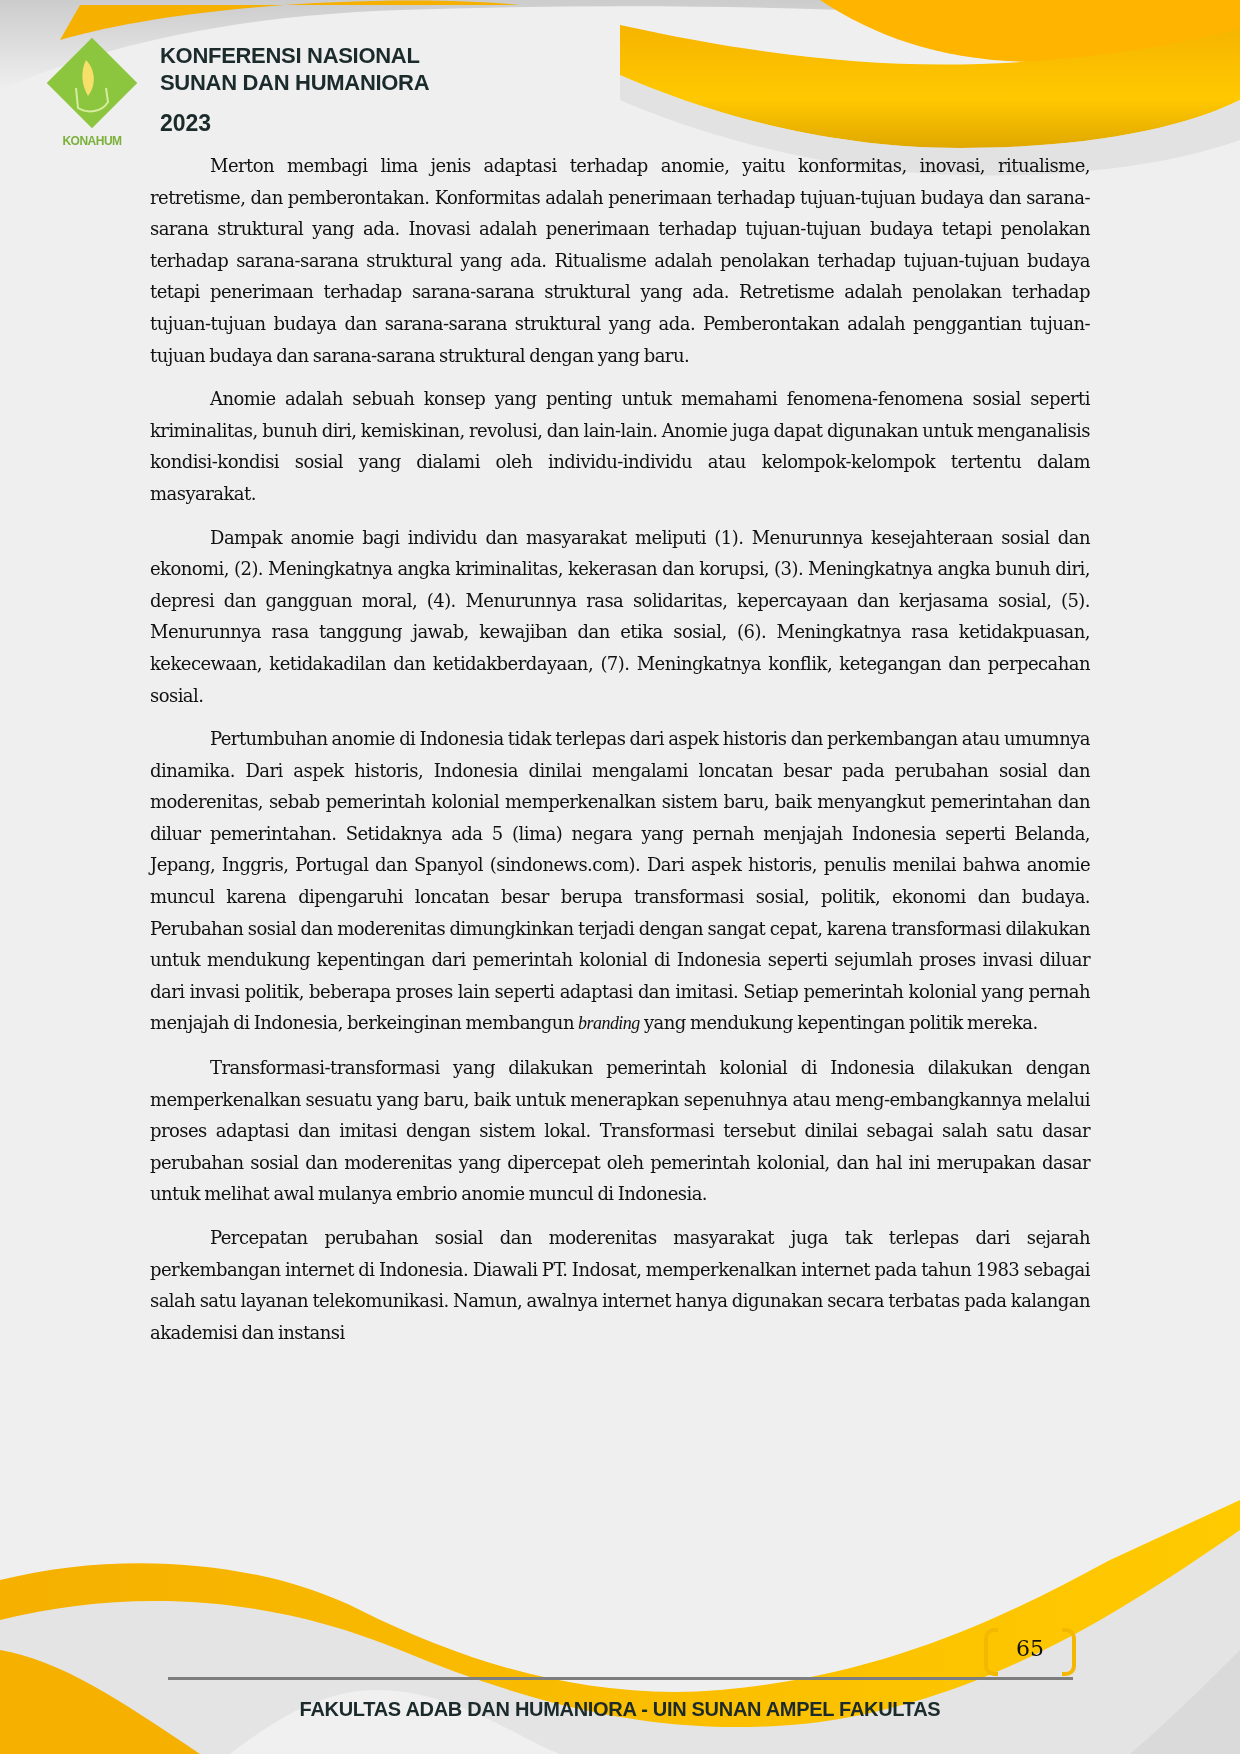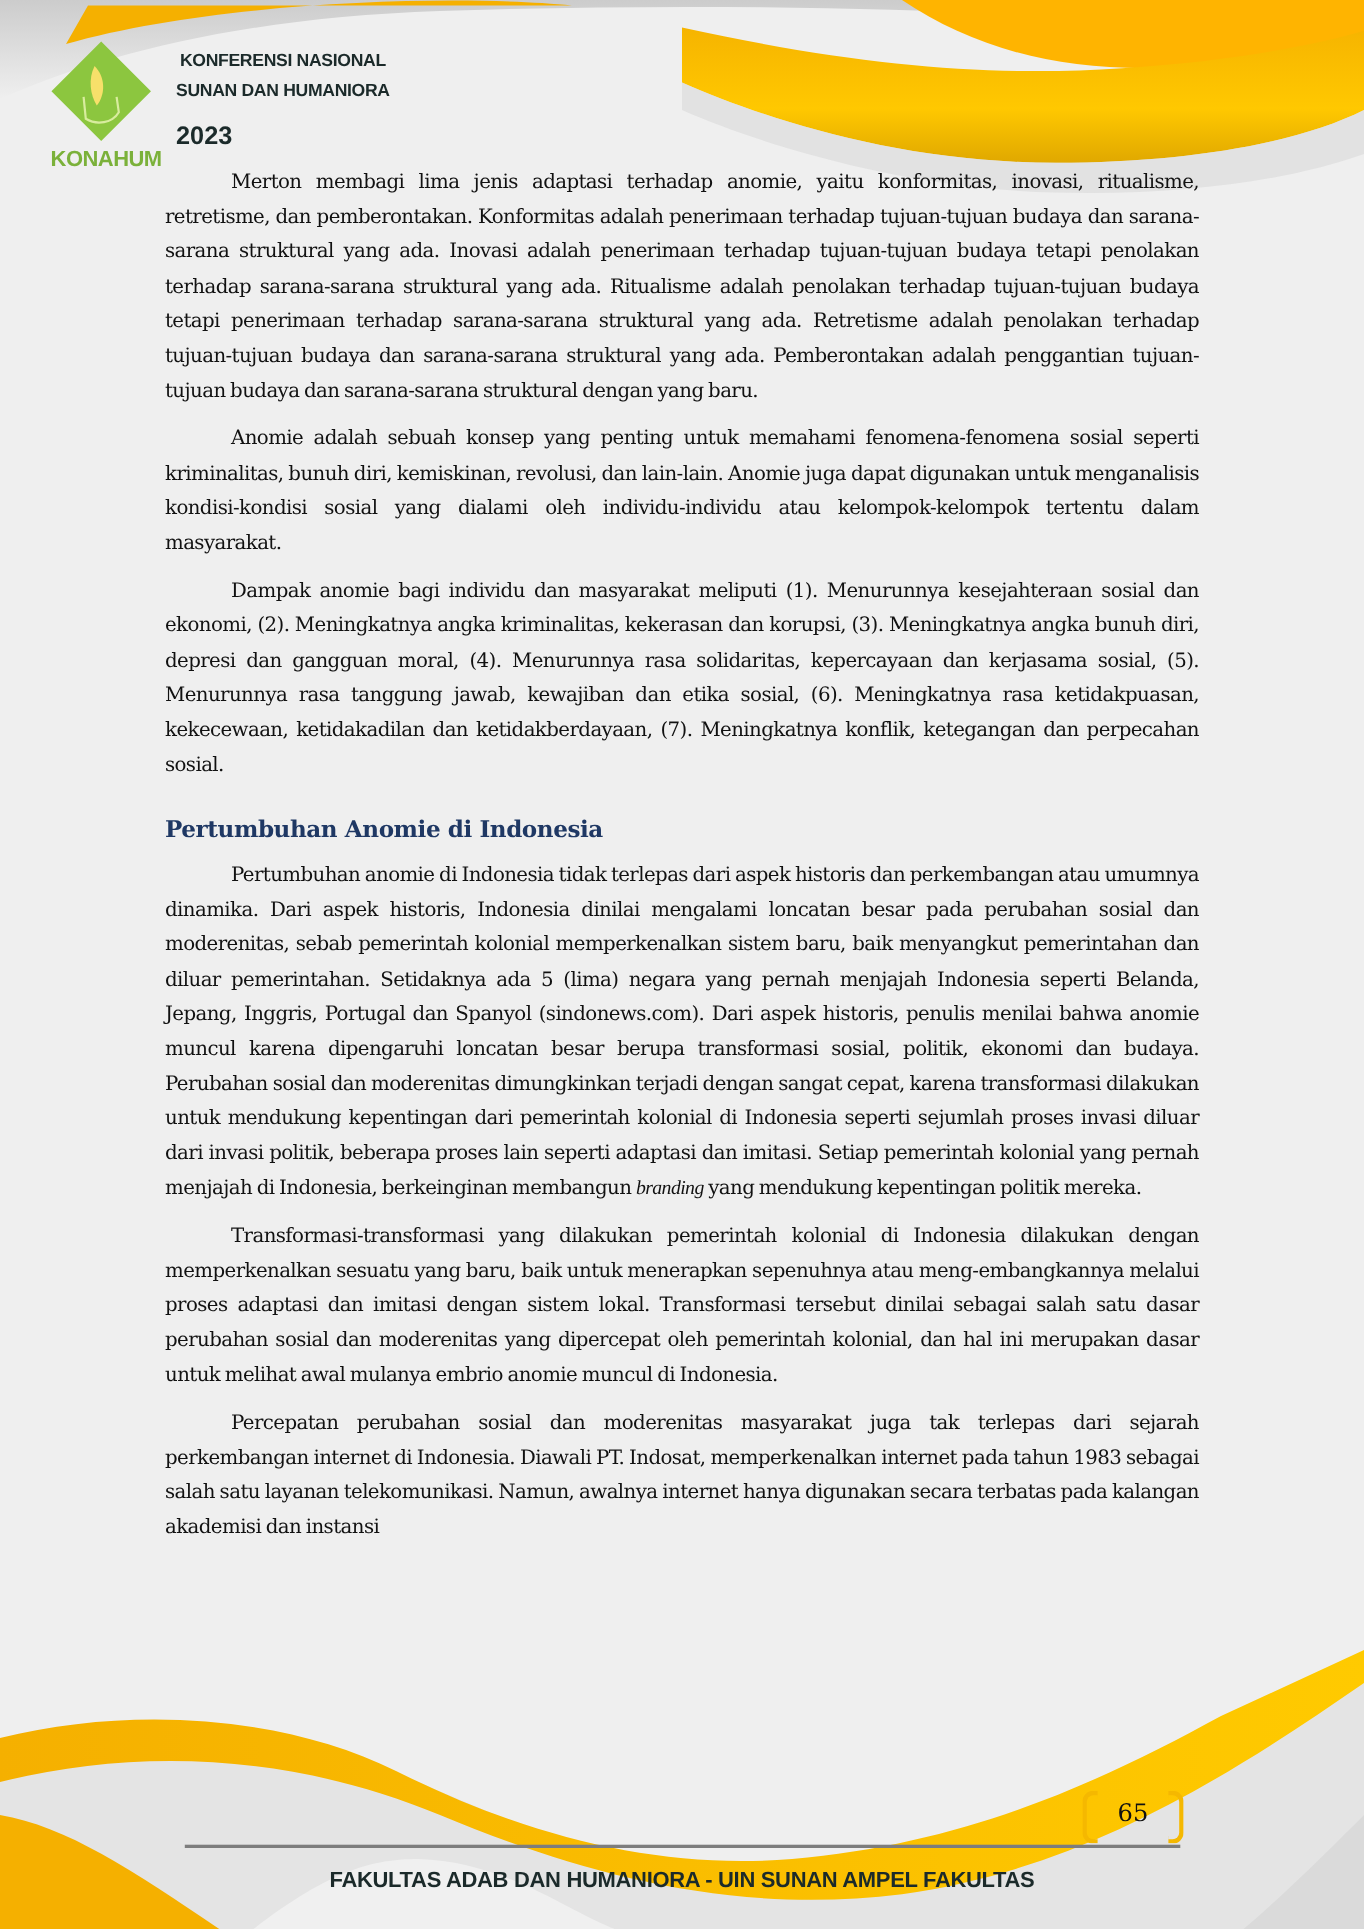--- a/index.html
+++ b/index.html
@@ -1,22 +1,22 @@
 <!DOCTYPE html>
 <html><head>
 <meta charset="utf-8">
 <style>
   html, body { margin:0; padding:0; }
   body { width:1240px; height:1754px; position:relative; overflow:hidden; background:#efefef; font-family:"DejaVu Serif", "Liberation Serif", serif; }
   .bg { position:absolute; inset:0; z-index:0; }
   .header { position:absolute; left:0; top:0; width:1240px; height:160px; z-index:2; }
   .logo { position:absolute; left:46px; top:44px; width:92px; height:108px; }
   .logo-diamond { position:absolute; left:7px; top:0; width:64px; height:64px; background:#8cc63f; transform:rotate(45deg); transform-origin:center; margin-left:7px; margin-top:7px; }
-  .logo-text { position:absolute; left:0; top:90px; width:92px; text-align:center; font-family:"Liberation Sans", sans-serif; font-weight:bold; font-size:20px; color:#7bb13a; letter-spacing:-0.5px; }
-  .conf-title { position:absolute; left:160px; top:42px; font-family:"Liberation Sans", sans-serif; font-weight:bold; font-size:16px; line-height:27px; color:#1b2a2a; letter-spacing:-0.3px;text-align:center; }
+  .logo-text { position:absolute; left:0; top:90px; width:92px; text-align:center; font-family:"Liberation Sans", sans-serif; font-weight:bold; font-size:12px; color:#7bb13a; letter-spacing:-0.5px; }
+  .conf-title { position:absolute; left:160px; top:42px; font-family:"Liberation Sans", sans-serif; font-weight:bold; font-size:22px; line-height:27px; color:#1b2a2a; letter-spacing:-0.3px; }
   .conf-year { position:absolute; left:160px; top:110px; font-family:"Liberation Sans", sans-serif; font-weight:bold; font-size:23px; color:#1b2a2a; }
   .content { position:absolute; left:150px; top:150px; width:940px; z-index:3; color:#111; }
   .para { font-size:18px; line-height:31.6px; text-align:justify; text-indent:60px; margin:0 0 12px 0; letter-spacing:-0.55px; word-spacing:-1px; }
   .heading { font-weight:bold; color:#1f3864; font-size:21px; margin:30px 0 14px 0; letter-spacing:-0.4px; }
   em { font-style:italic;font-family:Liberation Serif, serif; }
   .page-num { position:absolute; left:984px; top:1628px; width:92px; height:42px; z-index:3; }
   .bracket-l, .bracket-r { position:absolute; top:0; width:10px; height:40px; border:4px solid #f5b800; }
   .bracket-l { left:0; border-right:none; border-radius:10px 0 0 10px; }
   .bracket-r { right:0; border-left:none; border-radius:0 10px 10px 0; }
   .page-num-text { position:absolute; left:0; right:0; top:8px; text-align:center; font-size:22px; color:#111; }
@@ -70,21 +70,20 @@
     <div>KONFERENSI NASIONAL</div>
     <div>SUNAN DAN HUMANIORA</div>
   </div>
   <div class="conf-year">2023</div>
 </div>
 
 <div class="content">
   <p class="para">Merton membagi lima jenis adaptasi terhadap anomie, yaitu konformitas, inovasi, ritualisme, retretisme, dan pemberontakan. Konformitas adalah penerimaan terhadap tujuan-tujuan budaya dan sarana-sarana struktural yang ada. Inovasi adalah penerimaan terhadap tujuan-tujuan budaya tetapi penolakan terhadap sarana-sarana struktural yang ada. Ritualisme adalah penolakan terhadap tujuan-tujuan budaya tetapi penerimaan terhadap sarana-sarana struktural yang ada. Retretisme adalah penolakan terhadap tujuan-tujuan budaya dan sarana-sarana struktural yang ada. Pemberontakan adalah penggantian tujuan-tujuan budaya dan sarana-sarana struktural dengan yang baru.</p>
   <p class="para">Anomie adalah sebuah konsep yang penting untuk memahami fenomena-fenomena sosial seperti kriminalitas, bunuh diri, kemiskinan, revolusi, dan lain-lain. Anomie juga dapat digunakan untuk menganalisis kondisi-kondisi sosial yang dialami oleh individu-individu atau kelompok-kelompok tertentu dalam masyarakat.</p>
   <p class="para">Dampak anomie bagi individu dan masyarakat meliputi (1). Menurunnya kesejahteraan sosial dan ekonomi, (2). Meningkatnya angka kriminalitas, kekerasan dan korupsi, (3). Meningkatnya angka bunuh diri, depresi dan gangguan moral, (4). Menurunnya rasa solidaritas, kepercayaan dan kerjasama sosial, (5). Menurunnya rasa tanggung jawab, kewajiban dan etika sosial, (6). Meningkatnya rasa ketidakpuasan, kekecewaan, ketidakadilan dan ketidakberdayaan, (7). Meningkatnya konflik, ketegangan dan perpecahan sosial.</p>
-  <h2 class="heading">Pertumbuhan Anomie di Indonesia</h2>
   <p class="para"><span>Pertumbuhan anomie di Indonesia tidak terlepas dari aspek historis dan perkembangan atau umumnya dinamika. Dari aspek historis, Indonesia dinilai mengalami loncatan besar pada perubahan sosial dan moderenitas, sebab pemerintah kolonial memperkenalkan sistem baru, baik menyangkut pemerintahan dan diluar pemerintahan. Setidaknya ada 5 (lima) negara yang pernah menjajah Indonesia seperti Belanda, Jepang, Inggris, Portugal dan Spanyol (sindonews.com). Dari aspek historis, penulis menilai bahwa anomie muncul karena dipengaruhi loncatan besar berupa transformasi sosial, politik, ekonomi dan budaya. Perubahan sosial dan moderenitas dimungkinkan terjadi dengan sangat cepat, karena transformasi dilakukan untuk mendukung kepentingan dari pemerintah kolonial di Indonesia seperti sejumlah proses invasi diluar dari invasi politik, beberapa proses lain seperti adaptasi dan imitasi. Setiap pemerintah kolonial yang pernah menjajah di Indonesia, berkeinginan membangun</span> <em>branding</em><span> yang mendukung kepentingan politik mereka.</span></p>
   <p class="para">Transformasi-transformasi yang dilakukan pemerintah kolonial di Indonesia dilakukan dengan memperkenalkan sesuatu yang baru, baik untuk menerapkan sepenuhnya atau meng-embangkannya melalui proses adaptasi dan imitasi dengan sistem lokal. Transformasi tersebut dinilai sebagai salah satu dasar perubahan sosial dan moderenitas yang dipercepat oleh pemerintah kolonial, dan hal ini merupakan dasar untuk melihat awal mulanya embrio anomie muncul di Indonesia.</p>
   <p class="para">Percepatan perubahan sosial dan moderenitas masyarakat juga tak terlepas dari sejarah perkembangan internet di Indonesia. Diawali PT. Indosat, memperkenalkan internet pada tahun 1983 sebagai salah satu layanan telekomunikasi. Namun, awalnya internet hanya digunakan secara terbatas pada kalangan akademisi dan instansi</p>
 </div>
 
 <div class="page-num">
   <div class="bracket-l"></div>
   <div class="page-num-text">65</div>
   <div class="bracket-r"></div>
 </div>

